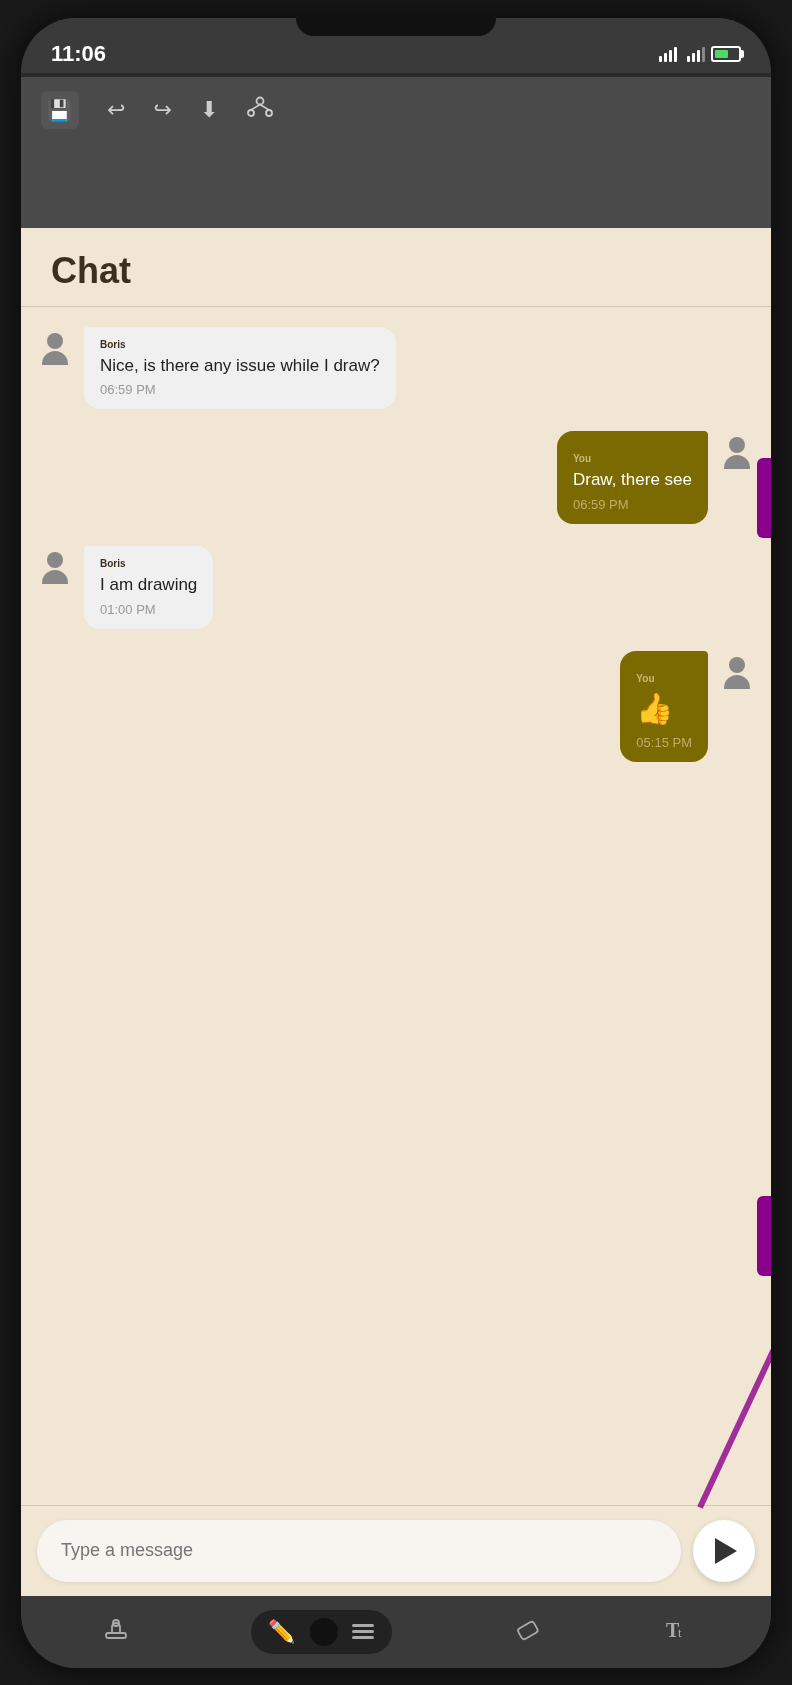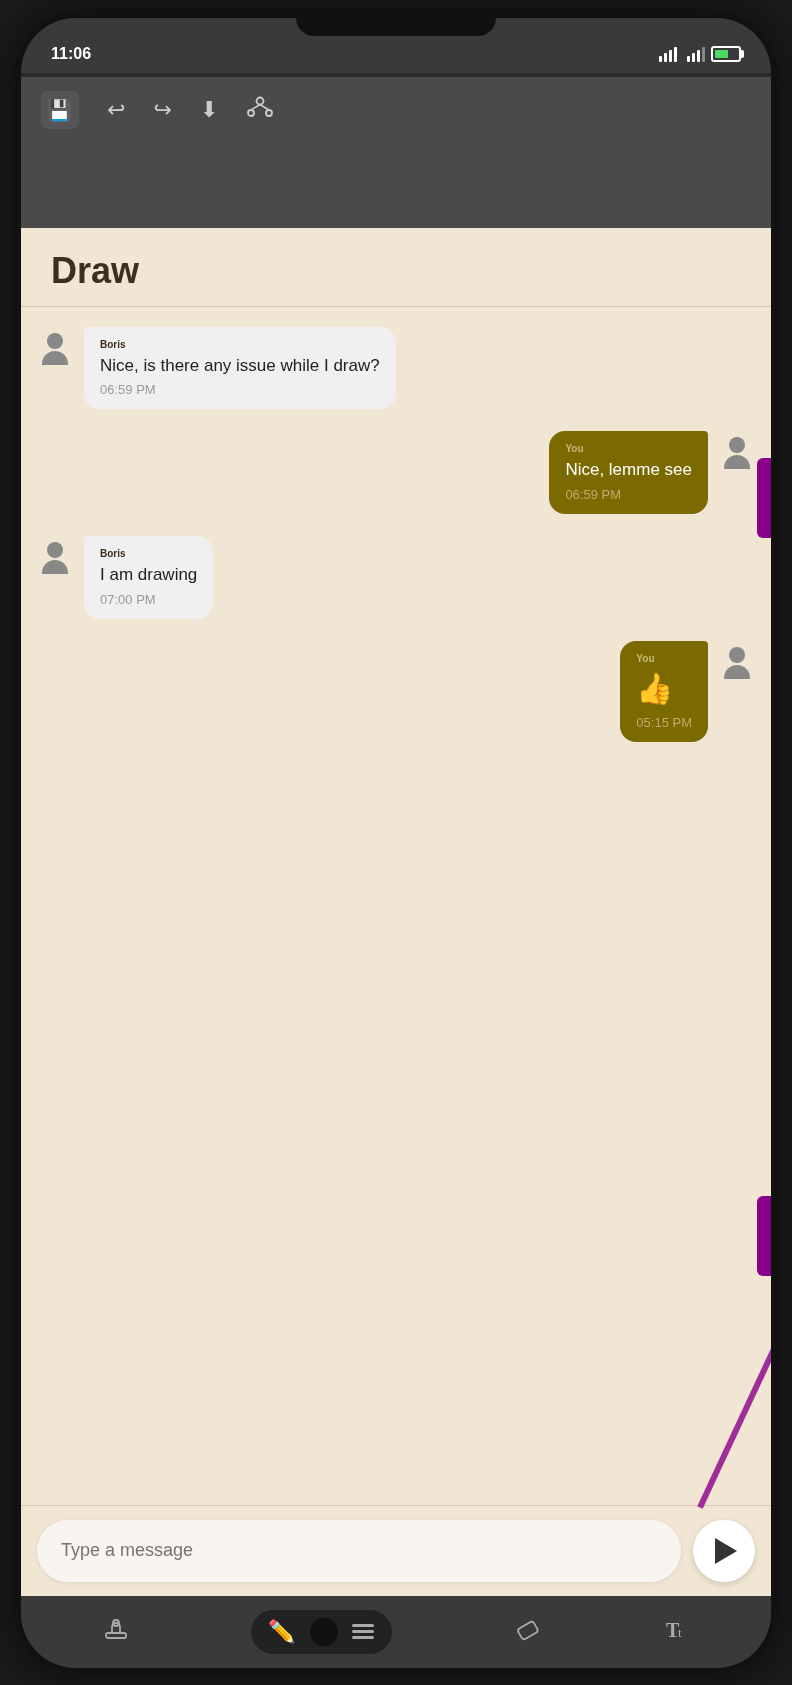--- a/index.html
+++ b/index.html
@@ -46,21 +46,21 @@
       background: #3a3a3a;
       display: flex;
       align-items: center;
       justify-content: space-between;
       padding: 18px 30px 0;
       flex-shrink: 0;
     }
 
     .status-time {
       color: #fff;
-      font-size: 16px;
+      font-size: 22px;
       font-weight: 600;
     }
 
     .status-icons {
       display: flex;
       align-items: center;
       gap: 6px;
     }
 
     .signal-bars {
@@ -227,20 +227,21 @@
       font-weight: 700;
       margin-bottom: 4px;
     }
 
     .bubble.incoming .bubble-sender {
       color: #3d2e1e;
     }
 
     .bubble.outgoing .bubble-sender {
       color: #c8b87a;
+      margin-top: 10px;
     }
 
     .bubble-text {
       font-size: 17px;
       line-height: 1.4;
     }
 
     .bubble.incoming .bubble-text {
       color: #222;
     }
@@ -465,21 +466,21 @@
 
   <div class="side-handle-left"></div>
   <div class="side-handle-right"></div>
 
   <div class="chat-container">
     <div class="purple-tab"></div>
     <div class="purple-tab2"></div>
     <div class="purple-line"></div>
 
     <div class="chat-header">
-      <h1 class="chat-title">Draw</h1>
+      <h1 class="chat-title">Chat</h1>
     </div>
 
     <div class="messages-area">
 
       <div class="message-row">
         <div class="avatar">
           <div class="avatar-head"></div>
           <div class="avatar-body"></div>
         </div>
         <div class="bubble incoming">
@@ -489,34 +490,34 @@
         </div>
       </div>
 
       <div class="message-row outgoing">
         <div class="avatar">
           <div class="avatar-head"></div>
           <div class="avatar-body"></div>
         </div>
         <div class="bubble outgoing">
           <div class="bubble-sender">You</div>
-          <div class="bubble-text">Nice, lemme see</div>
+          <div class="bubble-text">Draw, there see</div>
           <div class="bubble-time">06:59 PM</div>
         </div>
       </div>
 
       <div class="message-row">
         <div class="avatar">
           <div class="avatar-head"></div>
           <div class="avatar-body"></div>
         </div>
         <div class="bubble incoming">
           <div class="bubble-sender">Boris</div>
           <div class="bubble-text">I am drawing</div>
-          <div class="bubble-time">07:00 PM</div>
+          <div class="bubble-time">01:00 PM</div>
         </div>
       </div>
 
       <div class="message-row outgoing">
         <div class="avatar">
           <div class="avatar-head"></div>
           <div class="avatar-body"></div>
         </div>
         <div class="bubble outgoing">
           <div class="bubble-sender">You</div>

